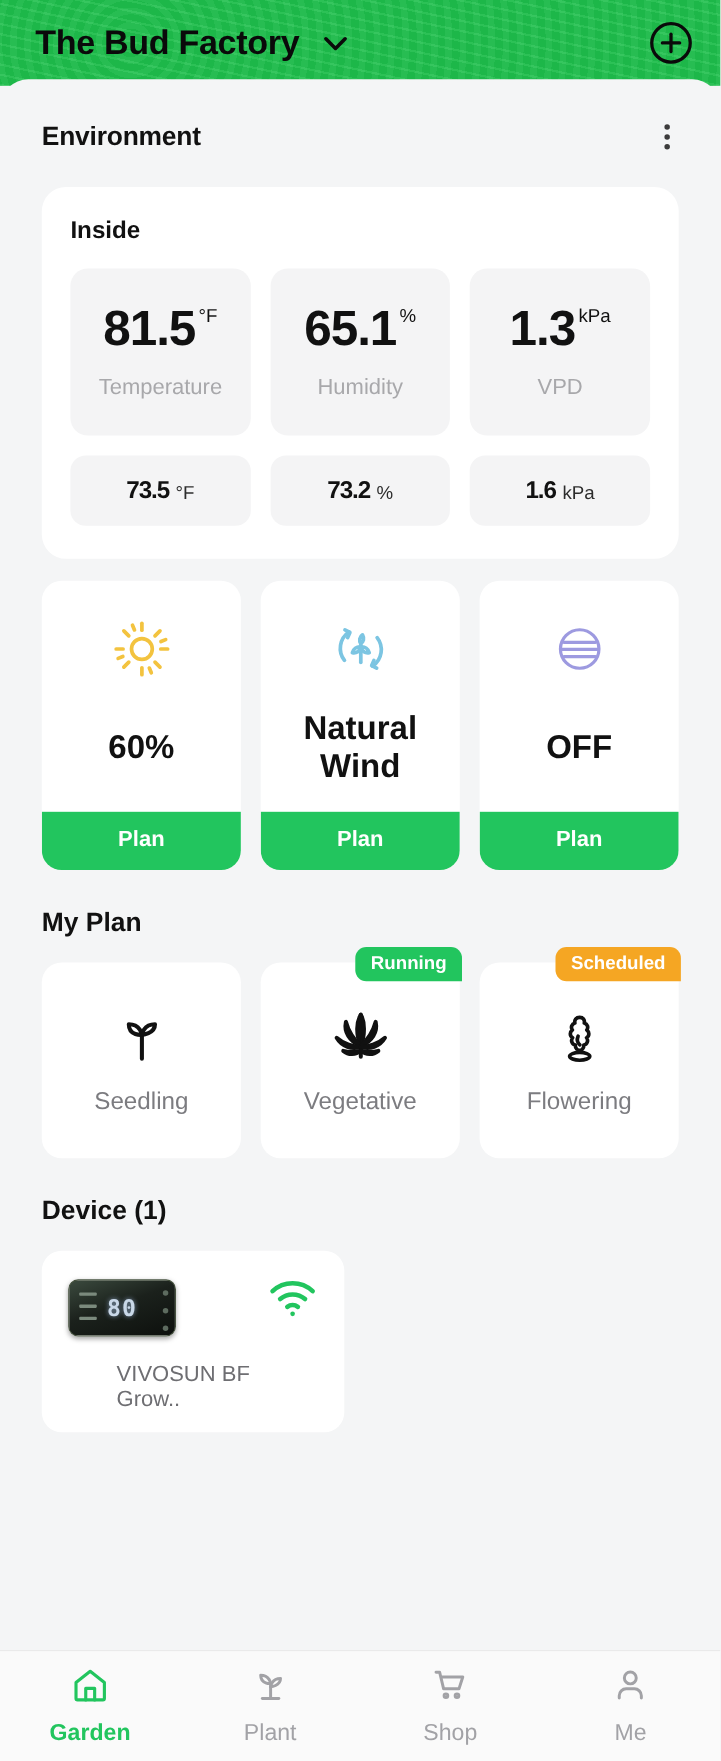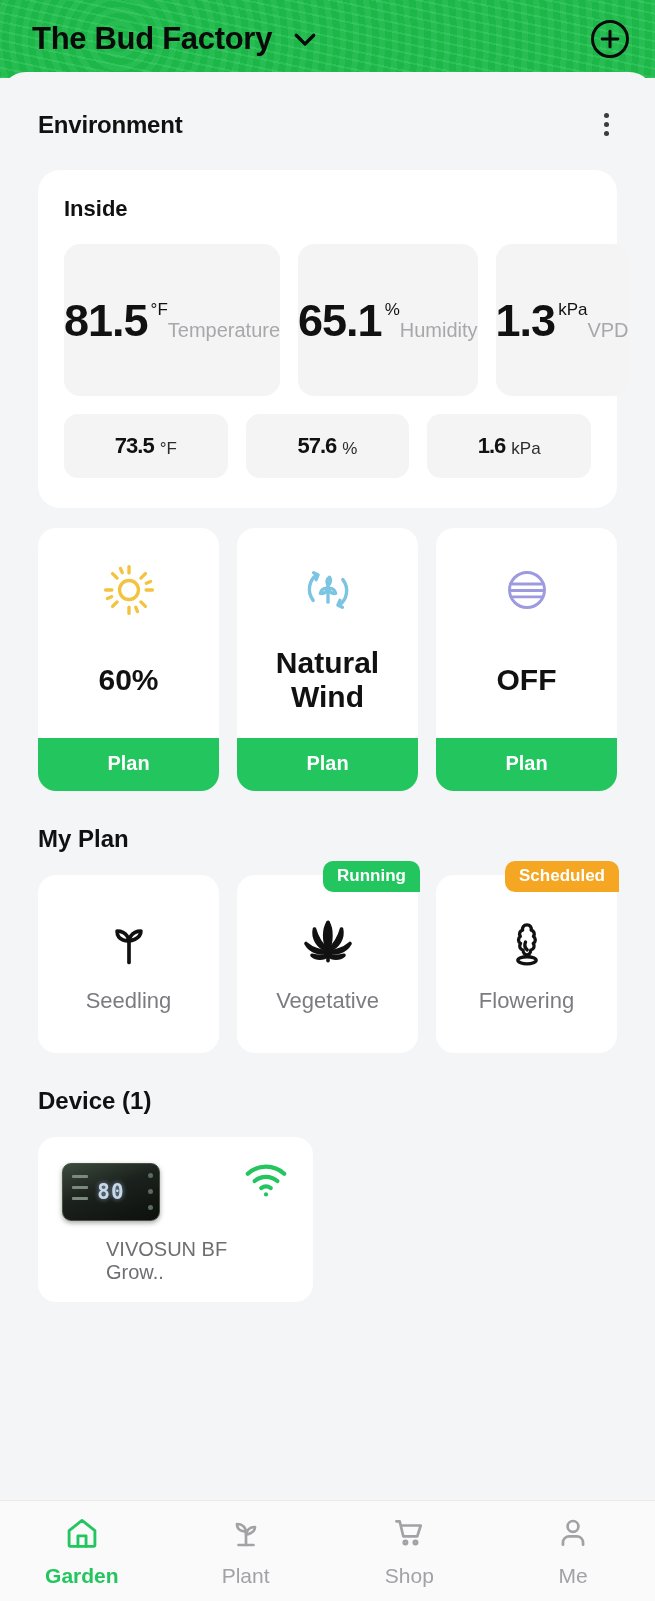--- a/index.html
+++ b/index.html
@@ -82,21 +82,21 @@
     border-radius:22px;
     padding:26px 26px 30px 26px;
   }
   .sub-title { font-size:22px; font-weight:bold; color:#111; }
   .tiles { display:flex; gap:18px; margin-top:22px; }
   .tile {
     flex:1;
     background:#F4F4F5;
     border-radius:16px;
     height:152px;
-    display:flex; flex-direction:row;
+    display:flex; flex-direction:column;
     align-items:center; justify-content:center;
   }
   .tile-val {
     display:flex; align-items:flex-start; gap:3px;
   }
   .tile-num { font-size:45px; font-weight:bold; color:#111; letter-spacing:-1px; line-height:1; }
   .tile-unit { font-size:17px; font-weight:500; color:#111; margin-top:2px; }
   .tile-label { font-size:20px; color:#A8A8AB; margin-top:20px; }
 
   .tiles.small { margin-top:18px; }
@@ -168,21 +168,21 @@
     margin-top:22px;
     background:#fff;
     border-radius:18px;
     width:275px;
     height:165px;
     padding:22px 24px 18px;
     display:flex; flex-direction:column;
   }
   .device-top { display:flex; align-items:flex-start; justify-content:space-between; }
   .device-thumb {
-    width:98px; height:58px;
+    width:98px; height:52px;
     border-radius:9px;
     background:linear-gradient(160deg,#3b4a3e 0%,#1b211c 45%,#0d100d 100%);
     border:1px solid #46523f;
     box-shadow:0 2px 5px rgba(0,0,0,.35);
     position:relative;
     display:flex; align-items:center; justify-content:center;
     overflow:hidden;
     margin-top:4px;
   }
   .device-thumb .screen {
@@ -278,21 +278,21 @@
           <div class="tile-label">VPD</div>
         </div>
       </div>
 
       <div class="tiles small">
         <div class="tile small">
           <span class="tile-num">73.5</span>
           <span class="tile-unit">°F</span>
         </div>
         <div class="tile small">
-          <span class="tile-num">57.6</span>
+          <span class="tile-num">73.2</span>
           <span class="tile-unit">%</span>
         </div>
         <div class="tile small">
           <span class="tile-num">1.6</span>
           <span class="tile-unit">kPa</span>
         </div>
       </div>
     </div>
 
     <div class="ctrl-row">

